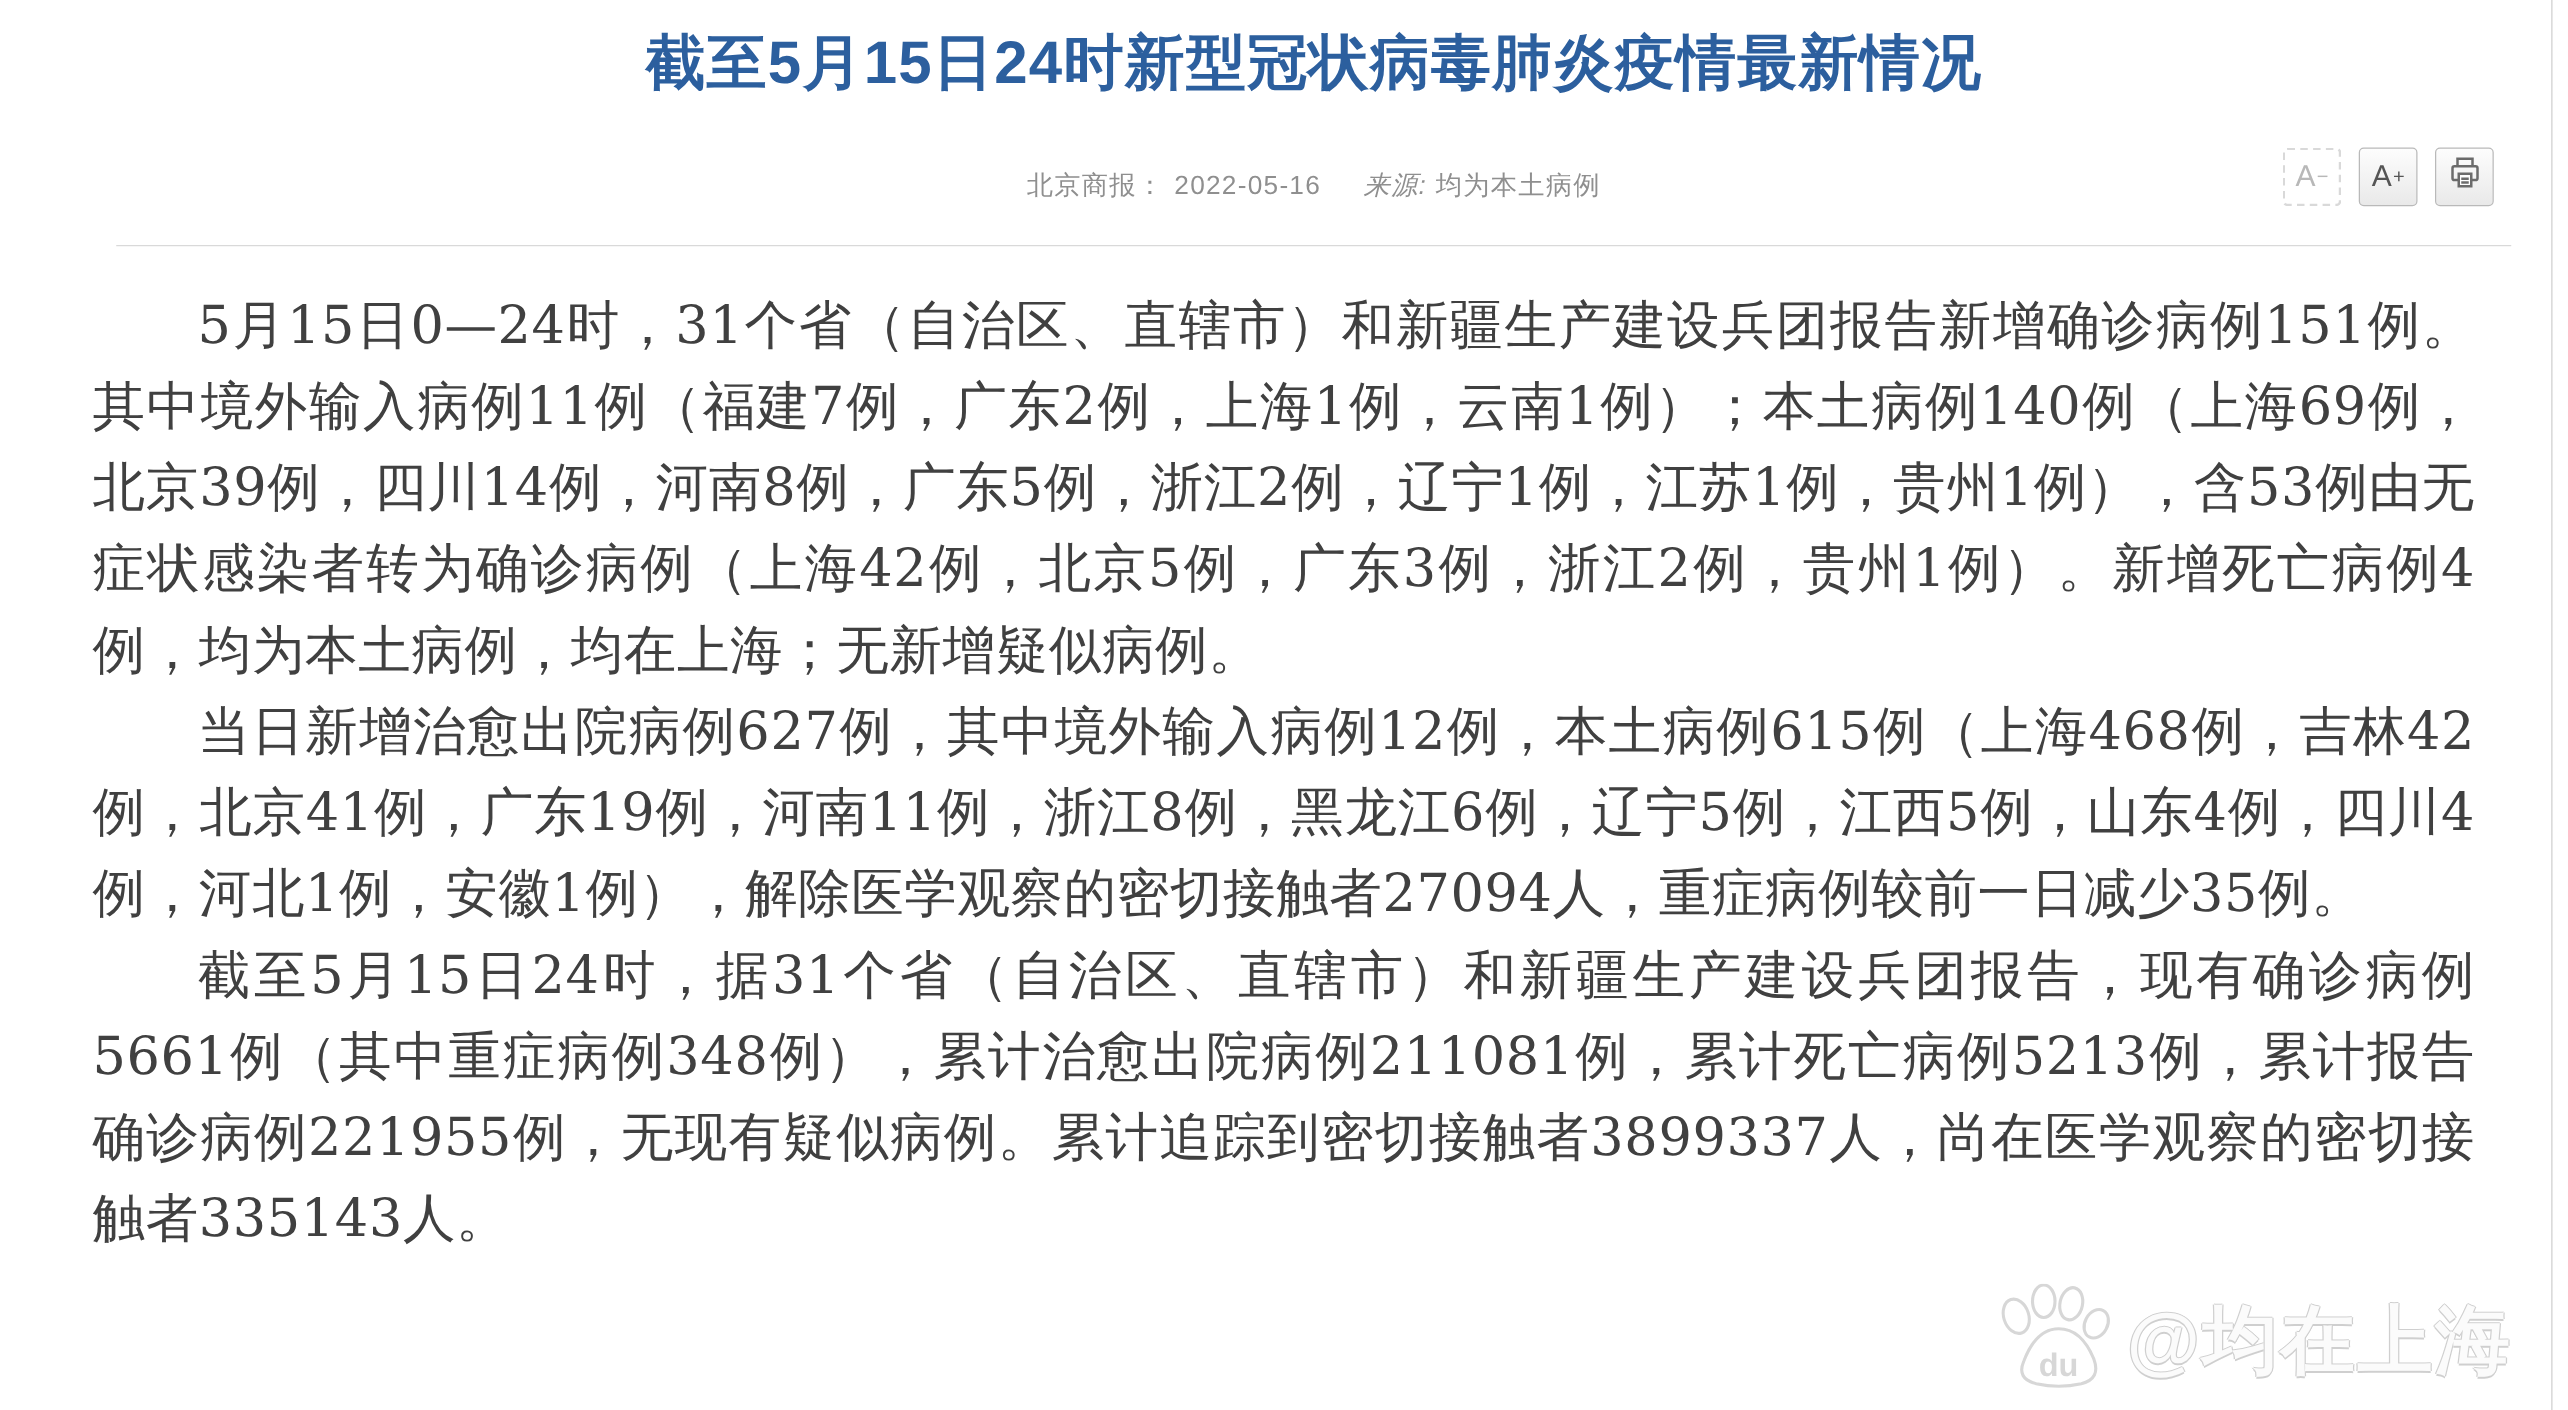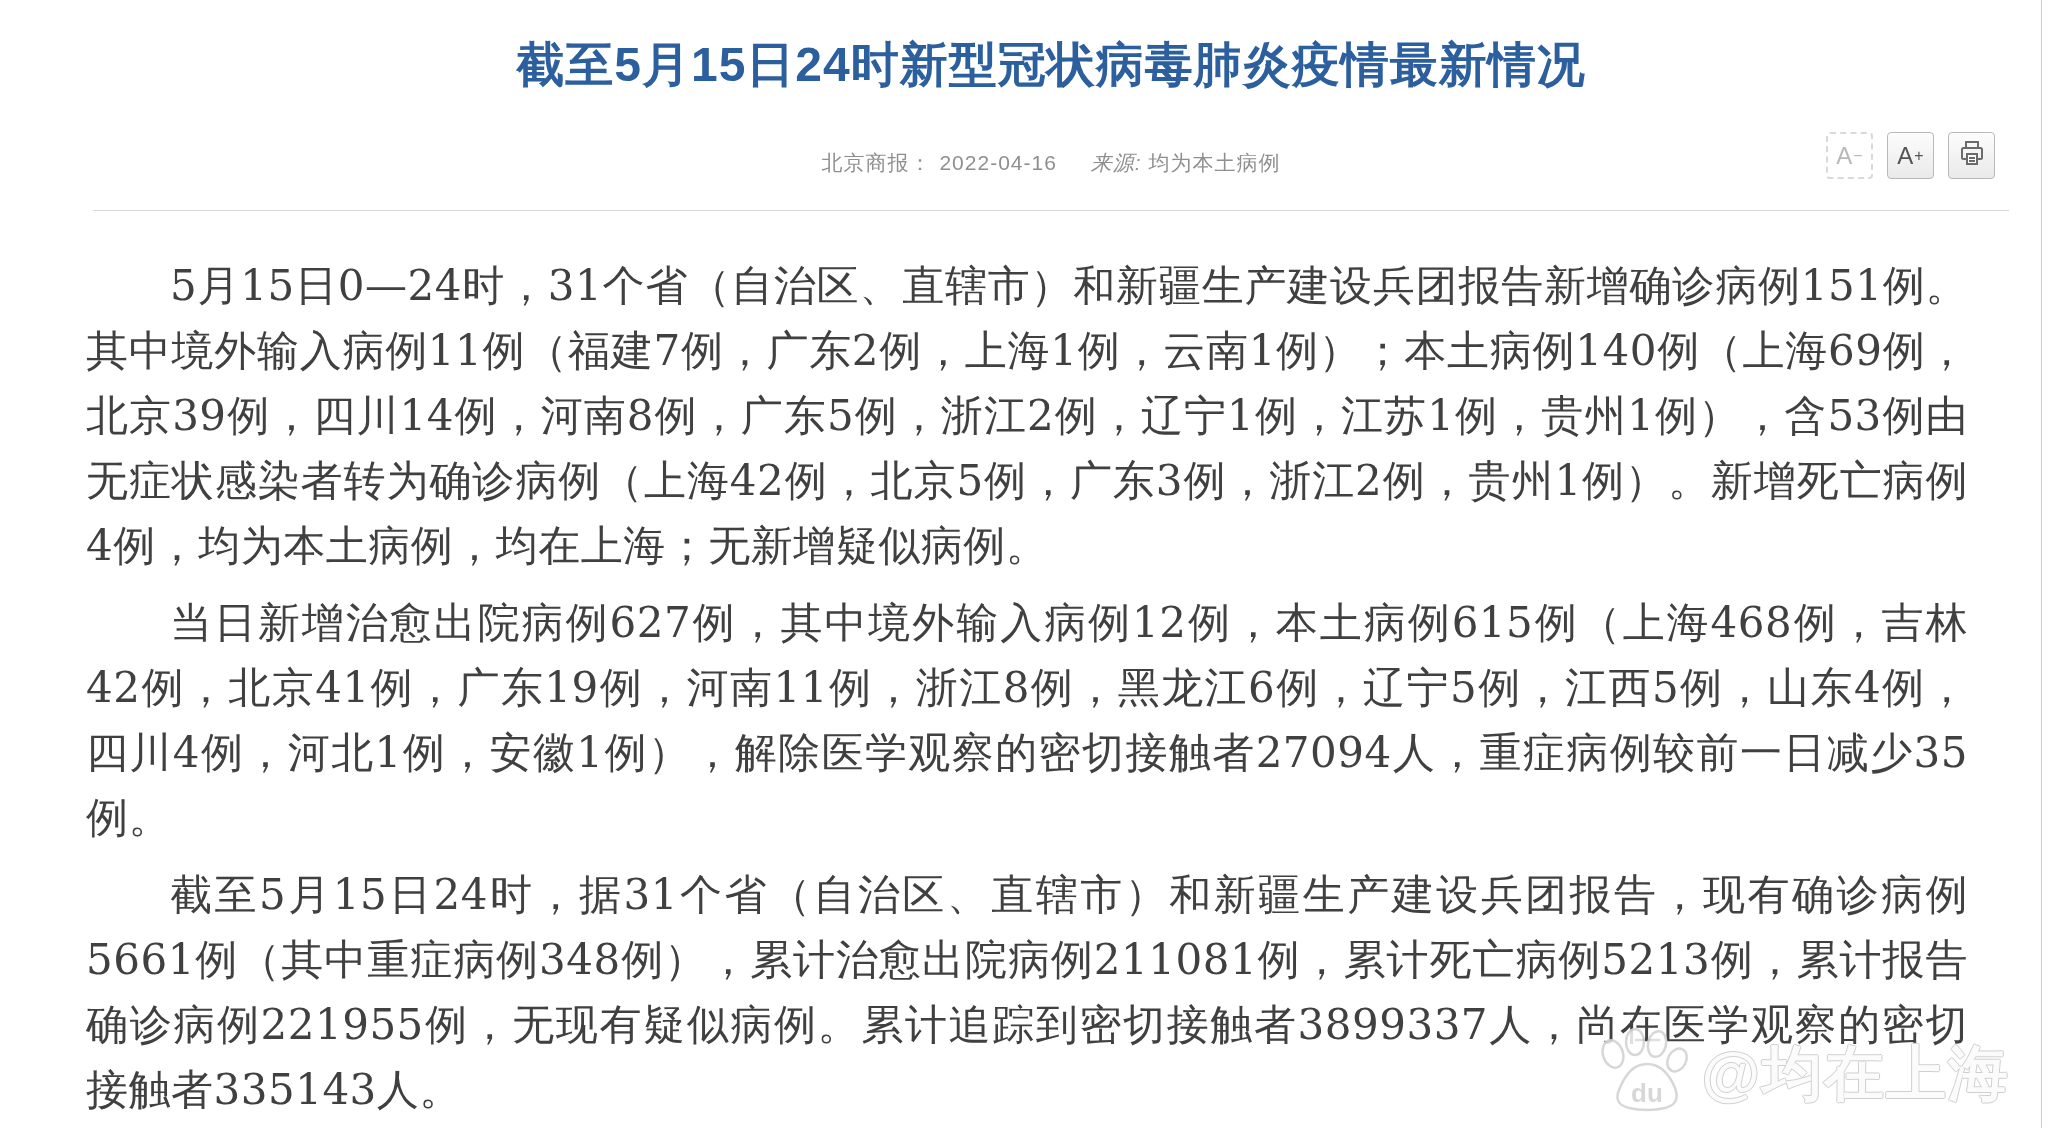--- a/index.html
+++ b/index.html
@@ -6,21 +6,21 @@
   html, body {
     margin: 0; padding: 0;
     width: 2054px; height: 1128px;
     background: #ffffff;
     overflow: hidden;
     font-family: "Liberation Sans", sans-serif;
   }
   .page { position: relative; width: 2054px; height: 1128px; background: #fff; }
 
   
-  header { padding-top: 30px; margin-left: 48px; }
+  header { padding-top: 16px; margin-left: 48px; }
   h1.title {
     margin: 0;
     text-align: center;
     font-size: 48px;
     line-height: 70px;
     font-weight: bold;
     color: #2c5f9e;
     letter-spacing: 1px;
     font-family: "Liberation Sans", "DejaVu Sans", sans-serif;
   }
@@ -67,21 +67,21 @@
   
   .article {
     padding: 30px 74px 0 74px;
     color: #404040;
     font-size: 42px;
     line-height: 65px;
     text-align: justify;
     letter-spacing: 0.5px;
     font-family: "DejaVu Serif", "Liberation Serif", serif;
   }
-  .article p { margin: 12px; text-indent: 2em; }
+  .article p { margin: 0; text-indent: 2em; }
 
   
   .right-rule {
     position: absolute;
     top: 0; bottom: 0; right: 12px;
     width: 1px; background: #cfcfcf;
   }
 
   
   .watermark {
@@ -104,21 +104,21 @@
 </head>
 <body>
 
 <div class="page">
 
   <header>
     <h1 class="title">截至5月15日24时新型冠状病毒肺炎疫情最新情况</h1>
 
     <div class="meta-row">
       <div class="meta-text">
-        <span>北京商报：</span><span class="pub-value">2022-04-16</span><span class="src-label">来源:</span>
+        <span>北京商报：</span><span class="pub-value">2022-05-16</span><span class="src-label">来源:</span>
         <span>均为本土病例</span>
       </div>
 
       <div class="toolbar">
         <button class="tool-btn disabled">
           <span>A</span>
             <sup>−</sup>
         </button>
         <button class="tool-btn">
           <span>A</span>

